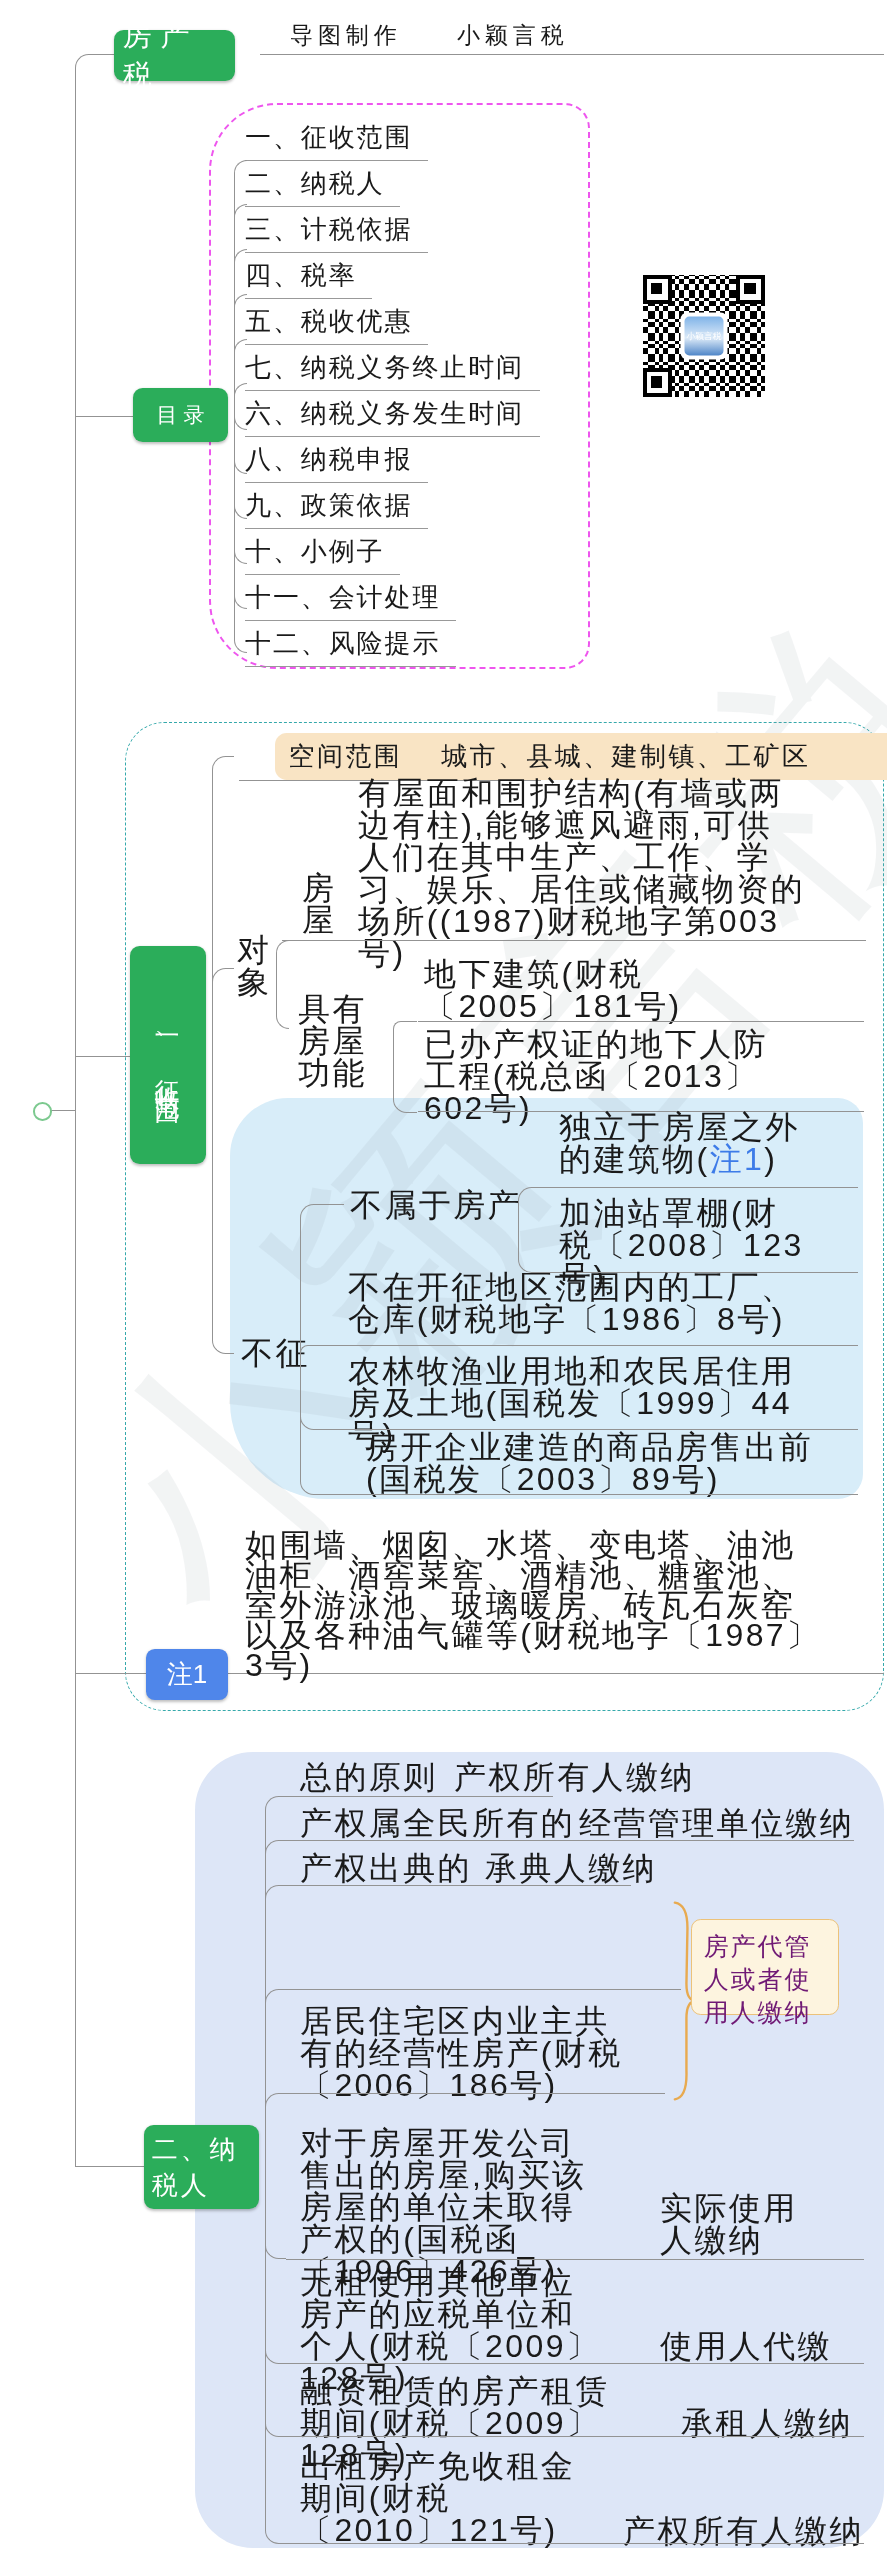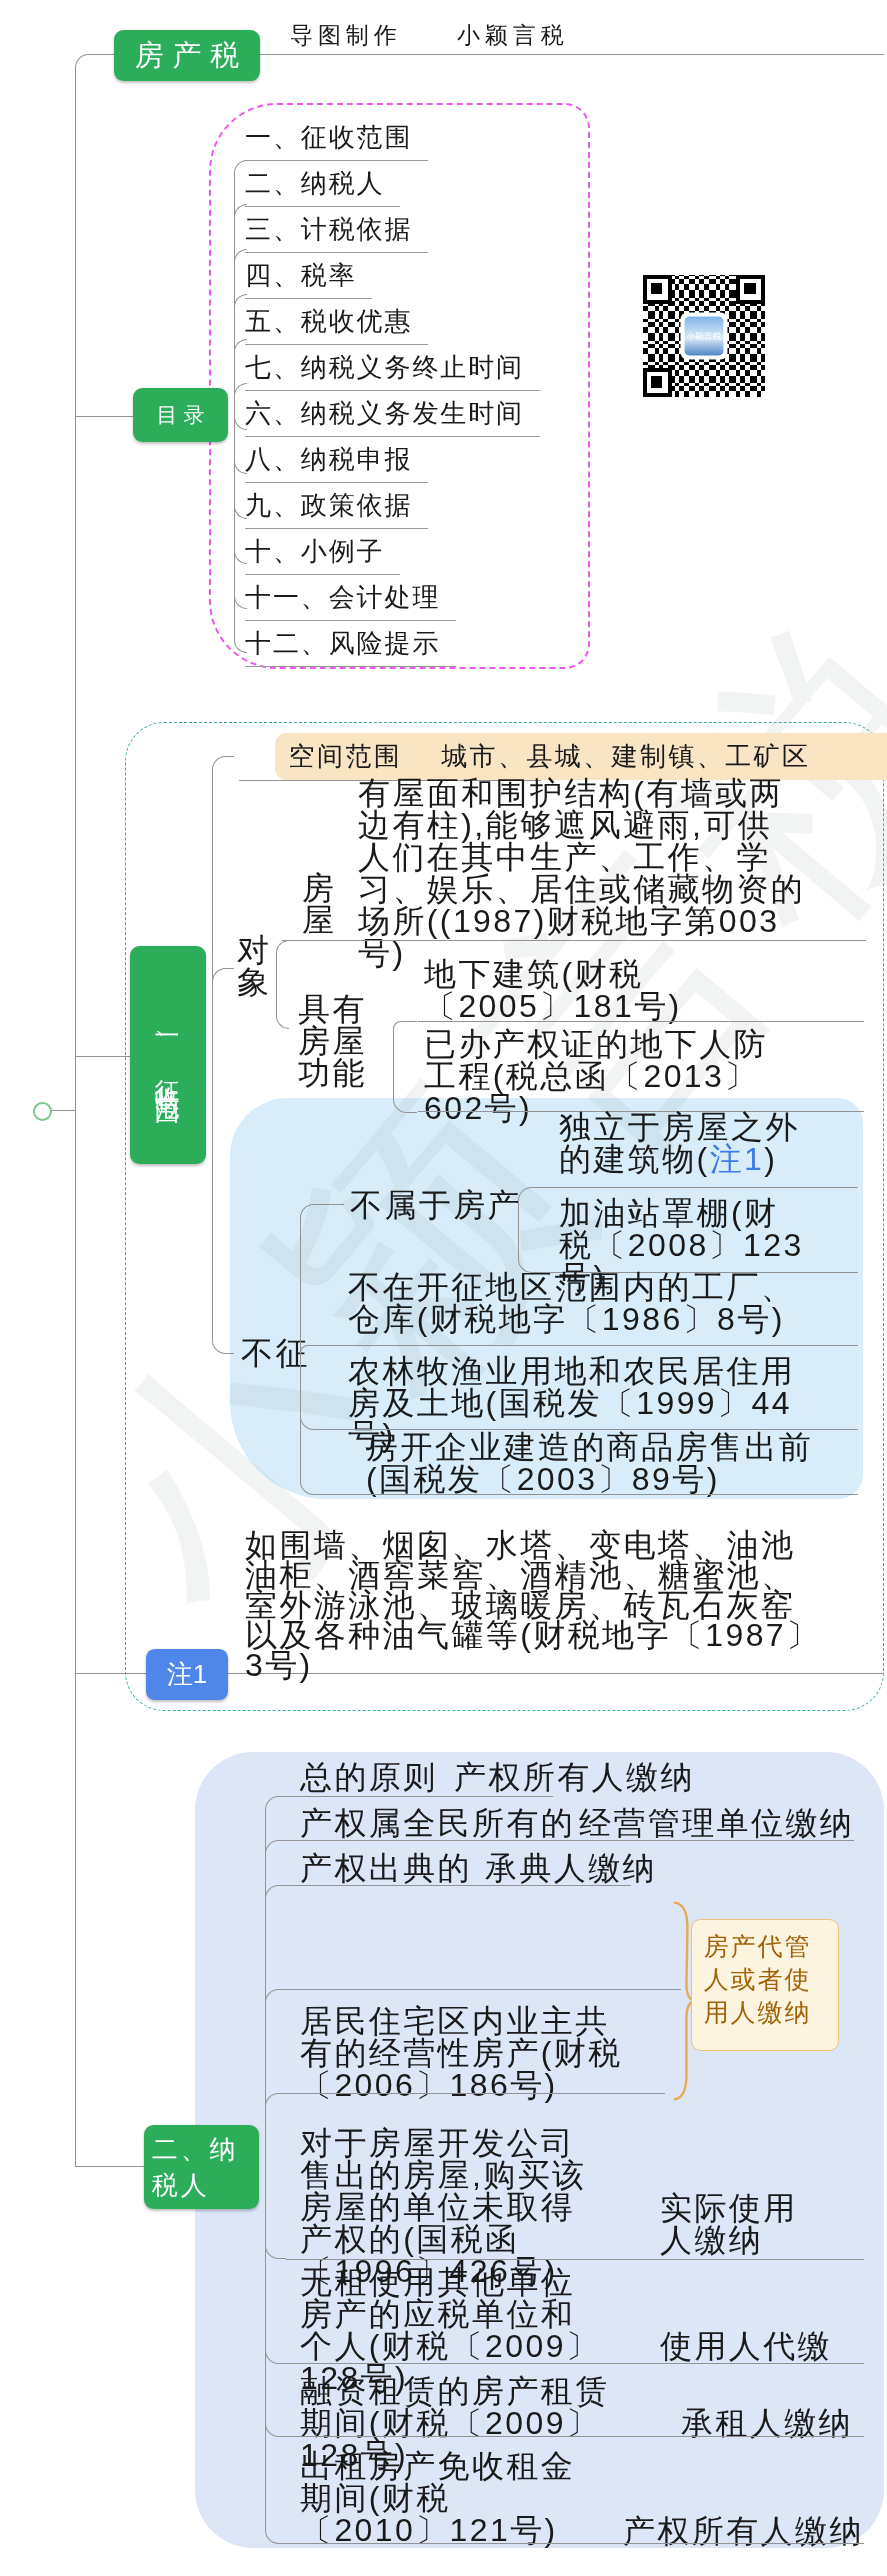--- a/index.html
+++ b/index.html
@@ -20,41 +20,41 @@
            border-radius:68px 25px 25px 68px;}
   .scope-bub{left:125px;top:722px;width:759px;height:989px;border:1.9px dashed #35a9ab;border-radius:39px;}
   .notlevy-bub{left:230px;top:1098px;width:633px;height:401px;background:#d8edf9;
                border-radius:58px 25px 25px 97px;}
   .tax-bub{left:195px;top:1752px;width:689px;height:796px;background:#dde6f7;border-radius:58px;}
   .space-row{left:234px;top:733px;width:635px;height:47px;background:#f9e4c4;border-radius:11.7px;
              display:flex;align-items:center;gap:39px;padding:0 13.6px;font-size:26px;letter-spacing:2.4px;margin-left:41px;}
   
   .node{position:absolute;background:#2bad5a;color:#fff;border-radius:9.7px;display:flex;
         align-items:center;justify-content:center;box-shadow:0 1.9px 2.9px rgba(0,0,0,.25);box-sizing:border-box;}
-  .n-root{left:114px;top:30px;width:146px;height:51px;font-size:29px;letter-spacing:8.8px;padding-left:8.8px;}
+  .n-root{left:114px;top:30px;width:121px;height:51px;font-size:29px;letter-spacing:8.8px;padding-left:8.8px;}
   .n-toc{left:133px;top:388px;width:95px;height:54px;font-size:21px;letter-spacing:5.8px;padding-left:5.8px;}
   .n-scope{left:130px;top:946px;width:76px;height:218px;font-size:25px;letter-spacing:6.8px;
            writing-mode:vertical-rl;text-orientation:upright;}
   .n-tax{left:144px;top:2125px;width:115px;height:84px;font-size:26px;letter-spacing:2.9px;
          line-height:36px;justify-content:flex-start;padding:3.9px 7.8px;text-align:left;}
   .n-note{position:absolute;left:146px;top:1649px;width:82px;height:51px;background:#4f86ea;color:#fff;
           border-radius:8.8px;display:flex;align-items:center;justify-content:center;font-size:26px;
           box-shadow:0 1.9px 2.9px rgba(0,0,0,.25);}
   
   .t{position:absolute;font-size:32px;letter-spacing:2.4px;line-height:32px;}
   .ref{color:#3d7be8;}
   .credit{position:absolute;top:19.5px;font-size:23px;letter-spacing:4.9px;font-family:Liberation Mono, monospace;}
   
   .toc-list{position:absolute;left:245px;top:115px;display:flex;flex-direction:column;align-items:flex-start;}
   .toc-item{height:45px;line-height:45px;font-size:26px;letter-spacing:1.9px;border-bottom:1.5px solid #999;
             padding-right:15.6px;white-space:nowrap;}
   
-  .payer-box{position:absolute;left:691px;top:1919px;width:148px;height:132px;background:#fdf4df;
+  .payer-box{position:absolute;left:691px;top:1919px;width:148px;height:96px;background:#fdf4df;
              border:1.9px solid #ecc27a;border-radius:9.7px;box-sizing:border-box;padding:9.7px 11.7px;
-             font-size:25px;letter-spacing:1.9px;line-height:33px;color:#a16207;}
+             font-size:25px;letter-spacing:1.9px;line-height:33px;color:#701a75;}
   .brace{position:absolute;left:671px;top:1898px;}
   
   .qr{position:absolute;left:640px;top:272px;width:128px;height:128px;background:#fff;padding:2.9px;box-sizing:border-box;}
   .qr-pat{position:relative;width:100%;height:100%;
       background:
         repeating-linear-gradient(0deg,#000 0 5.8px,#fff 5.8px 10.7px,#000 10.7px 13.6px,#fff 13.6px 21.4px),
         repeating-linear-gradient(90deg,#000 0 4.9px,#fff 4.9px 11.7px,#000 11.7px 15.6px,#fff 15.6px 20.4px);
       background-blend-mode:difference;}
   .fp{position:absolute;width:29px;height:29px;border:4.9px solid #000;background:#fff;box-sizing:border-box;}
   .fp i{position:absolute;left:3.9px;top:3.9px;width:11.7px;height:11.7px;background:#000;display:block;}

